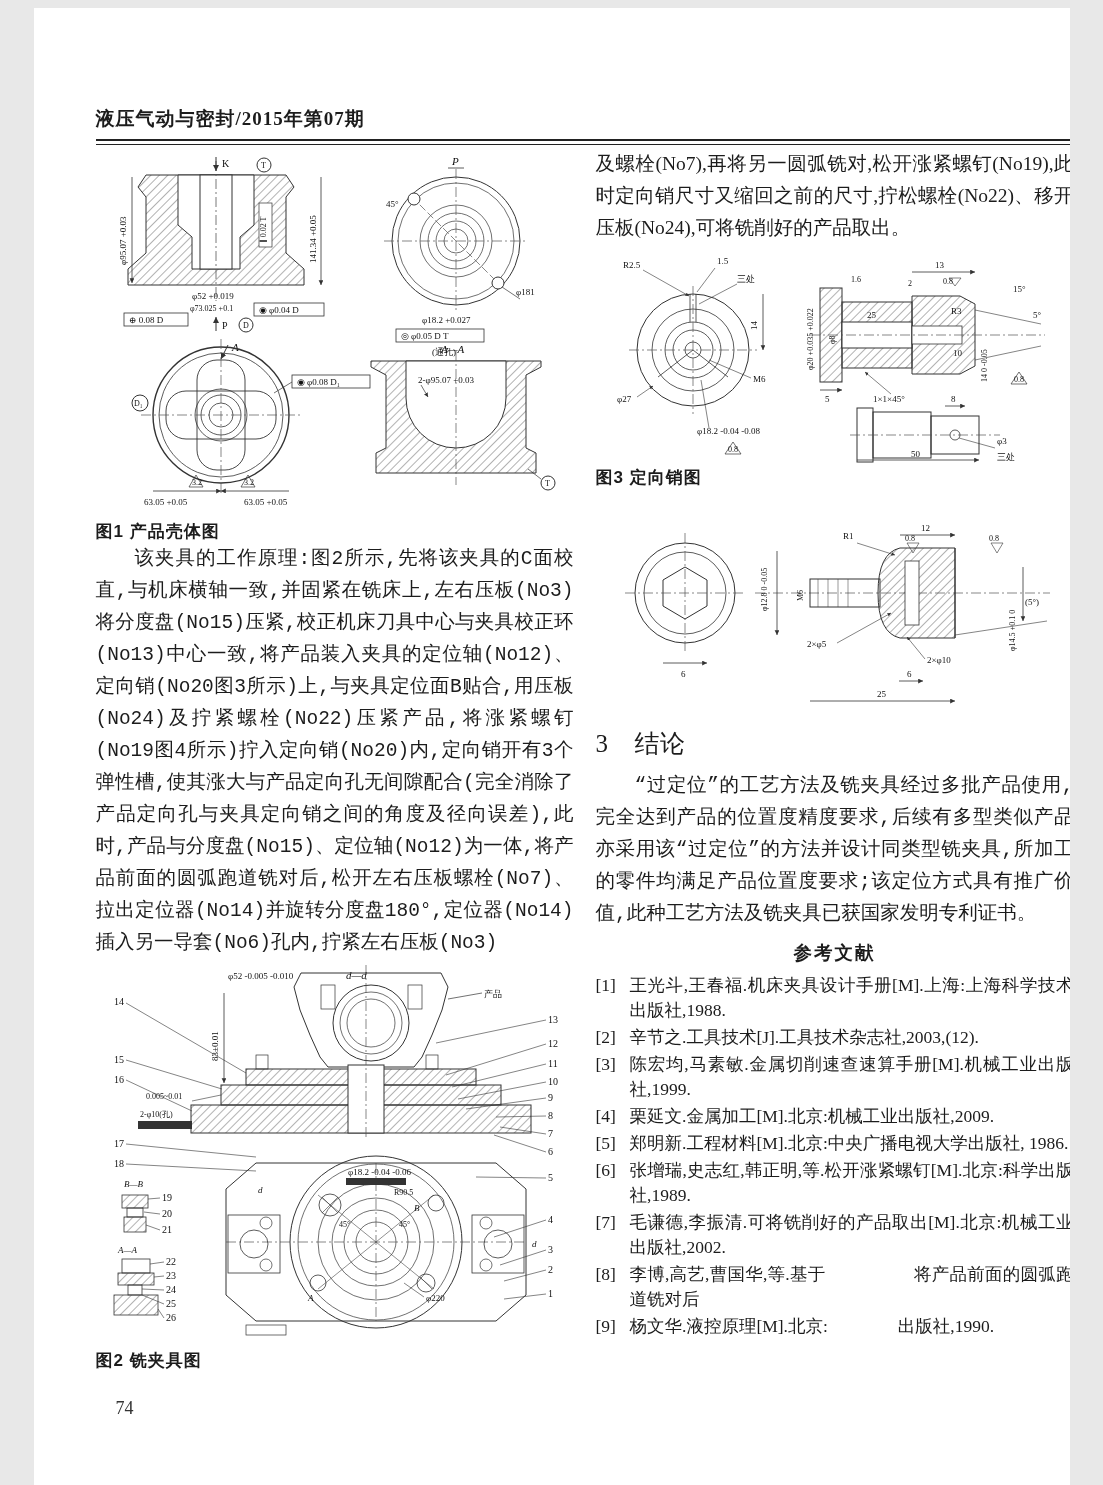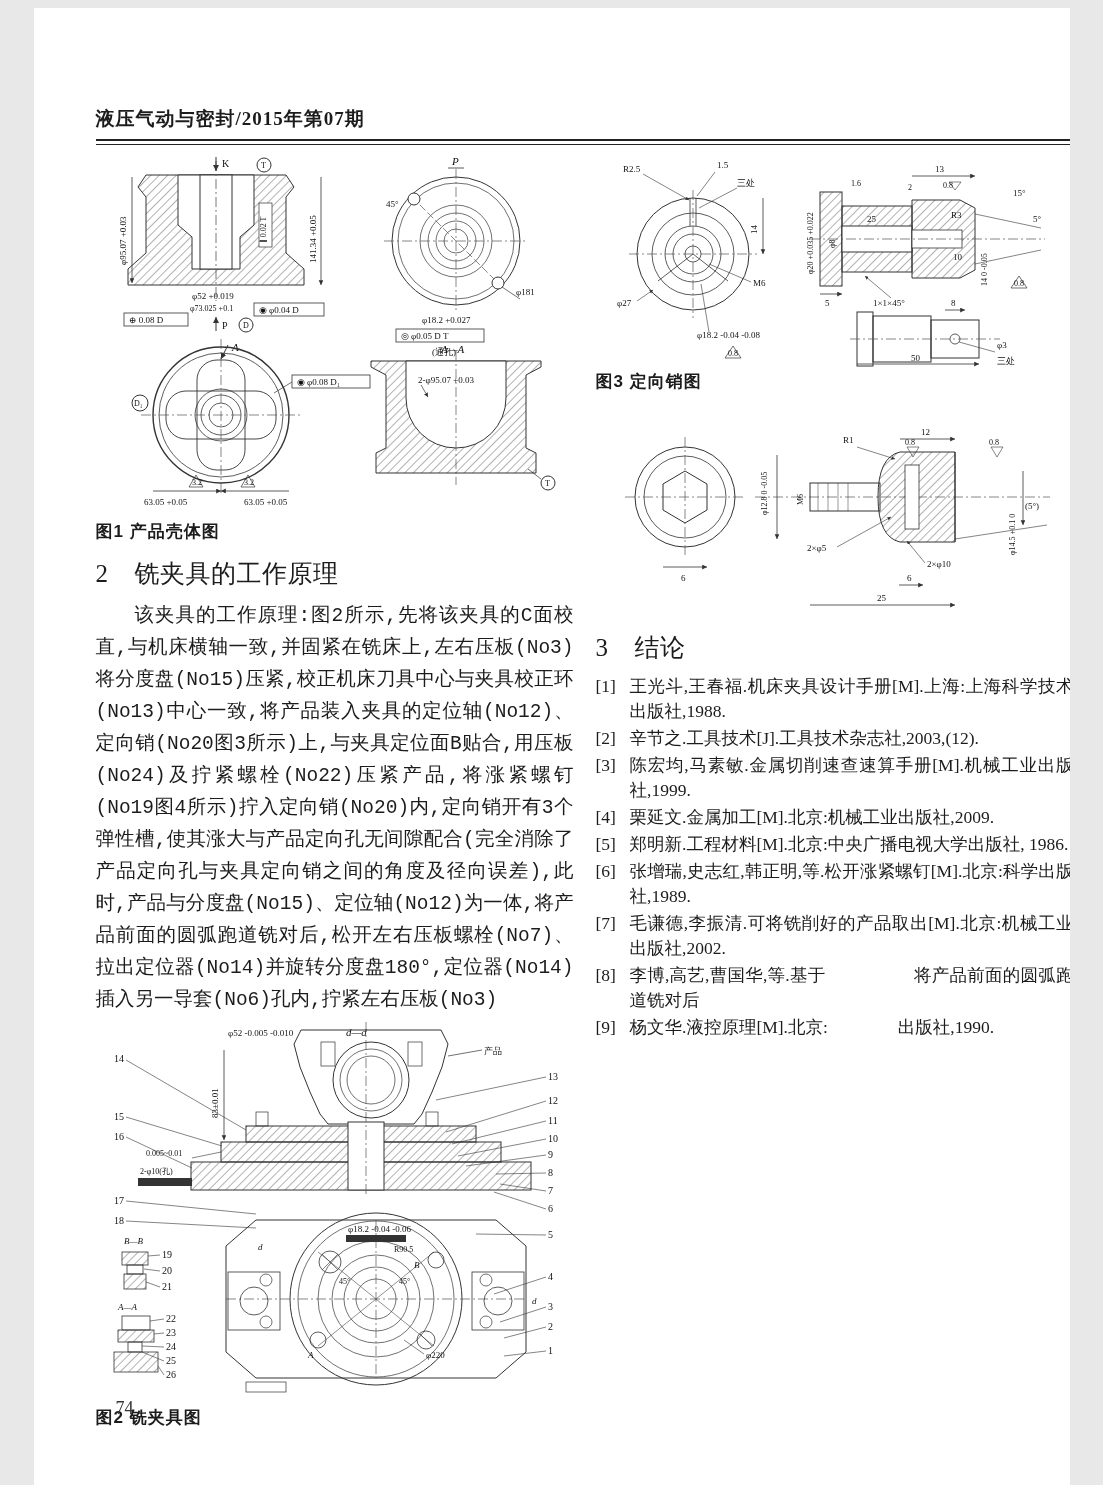--- a/index.html
+++ b/index.html
@@ -145,23 +145,20 @@
           <line x1="325" y1="232" x2="332" y2="244" stroke="#333" stroke-width="0.7" marker-end="url(#ar1)"></line>
           <text class="tx9" x="322" y="230">2-φ95.07 +0.03</text>
           <circle cx="452" cy="330" r="7" fill="#fff" stroke="#333"></circle>
           <text class="tx8" x="449" y="333">T</text>
           <line x1="445" y1="326" x2="432" y2="316" stroke="#333" stroke-width="0.7"></line>
         </g>
       </svg>
       <figcaption>图1  产品壳体图</figcaption>
     </figure>
 
-    <h2 class="sec">
-      <span class="no">2</span><span>铣夹具的工作原理</span>
-    </h2>
 
     <p class="body indent">该夹具的工作原理:图2所示,先将该夹具的C面校直,与机床横轴一致,并固紧在铣床上,左右压板(No3)将分度盘(No15)压紧,校正机床刀具中心与夹具校正环(No13)中心一致,将产品装入夹具的定位轴(No12)、定向销(No20图3所示)上,与夹具定位面B贴合,用压板(No24)及拧紧螺栓(No22)压紧产品,将涨紧螺钉(No19图4所示)拧入定向销(No20)内,定向销开有3个弹性槽,使其涨大与产品定向孔无间隙配合(完全消除了产品定向孔与夹具定向销之间的角度及径向误差),此时,产品与分度盘(No15)、定位轴(No12)为一体,将产品前面的圆弧跑道铣对后,松开左右压板螺栓(No7)、拉出定位器(No14)并旋转分度盘180°,定位器(No14)插入另一导套(No6)孔内,拧紧左右压板(No3)</p>
 
     <figure style="margin-top:6px;">
       <svg width="478" height="382" viewBox="0 0 478 382">
         <defs>
           <pattern id="h2" width="6" height="6" patternTransform="rotate(45)" patternUnits="userSpaceOnUse">
             <line x1="0" y1="0" x2="0" y2="6" stroke="#666" stroke-width="1"></line>
           </pattern>
           <marker id="ar2" markerWidth="8" markerHeight="8" refX="6" refY="3" orient="auto">
@@ -311,20 +308,21 @@
           <text class="tx" x="70" y="356">26</text>
           <line x1="68" y1="353" x2="62" y2="344" stroke="#333" stroke-width="0.6"></line>
         </g>
       </svg>
       <figcaption>图2  铣夹具图</figcaption>
     </figure>
   </div>
 
   <div class="col-right">
 
+    <p class="body">及螺栓(No7),再将另一圆弧铣对,松开涨紧螺钉(No19),此时定向销尺寸又缩回之前的尺寸,拧松螺栓(No22)、移开压板(No24),可将铣削好的产品取出。</p>
 
     <figure style="margin-top:8px;">
       <svg width="478" height="212" viewBox="0 0 460 212">
         <defs>
           <pattern id="h3" width="6" height="6" patternTransform="rotate(45)" patternUnits="userSpaceOnUse">
             <line x1="0" y1="0" x2="0" y2="6" stroke="#666" stroke-width="1"></line>
           </pattern>
           <marker id="ar3" markerWidth="8" markerHeight="8" refX="6" refY="3" orient="auto">
               <path d="M0,0 L6,3 L0,6 z" fill="#333"></path>
             </marker>
@@ -464,21 +462,25 @@
           <line x1="418" y1="66" x2="418" y2="120" stroke="#333" stroke-width="0.8" marker-end="url(#ar4)"></line>
           <text class="tx8" x="410" y="150" transform="rotate(-90 410 150)">φ14.5 +0.1 0</text>
         </g>
       </svg>
     </figure>
 
     <h2 class="sec" style="margin-top:18px;">
       <span class="no">3</span><span>结论</span>
     </h2>
 
-
+    <div class="concl">
+        <p class="body indent">“过定位”的工艺方法及铣夹具经过多批产品使用,完全达到产品的位置度精度要求,后续有多型类似产品亦采用该“过定位”的方法并设计同类型铣夹具,所加工的零件均满足产品位置度要求;该定位方式具有推广价值,此种工艺方法及铣夹具已获国家发明专利证书。</p>
+      </div>
+
+    <div class="refs-heading">参考文献</div>
 
     <div>
       <div class="ref-item">
         <span class="ref-num">[1]</span>
         <span class="ref-text">王光斗,王春福.机床夹具设计手册[M].上海:上海科学技术出版社,1988.</span>
       </div>
       <div class="ref-item">
         <span class="ref-num">[2]</span>
         <span class="ref-text">辛节之.工具技术[J].工具技术杂志社,2003,(12).</span>
       </div>

